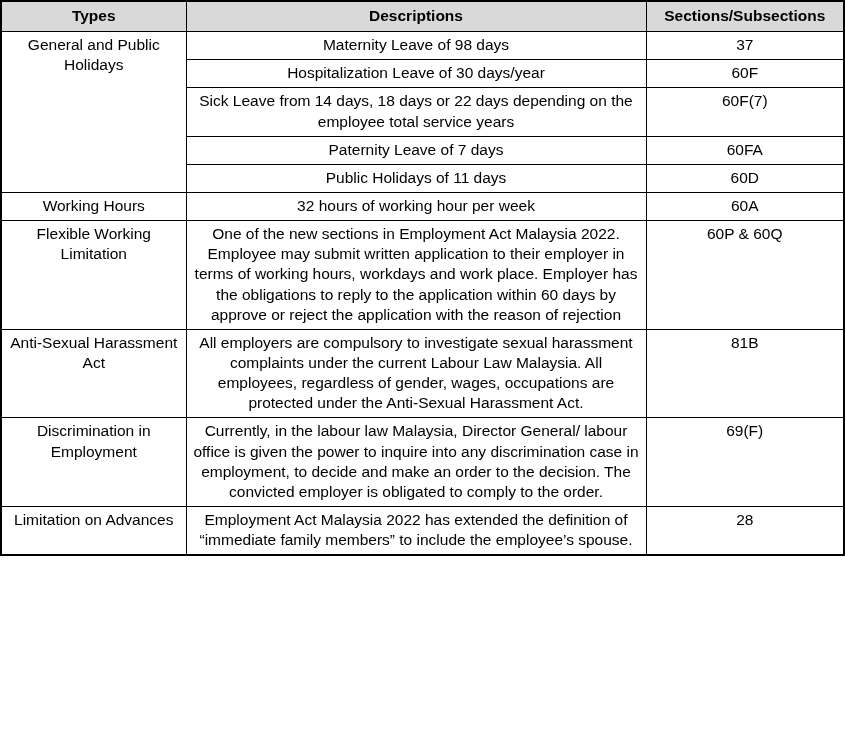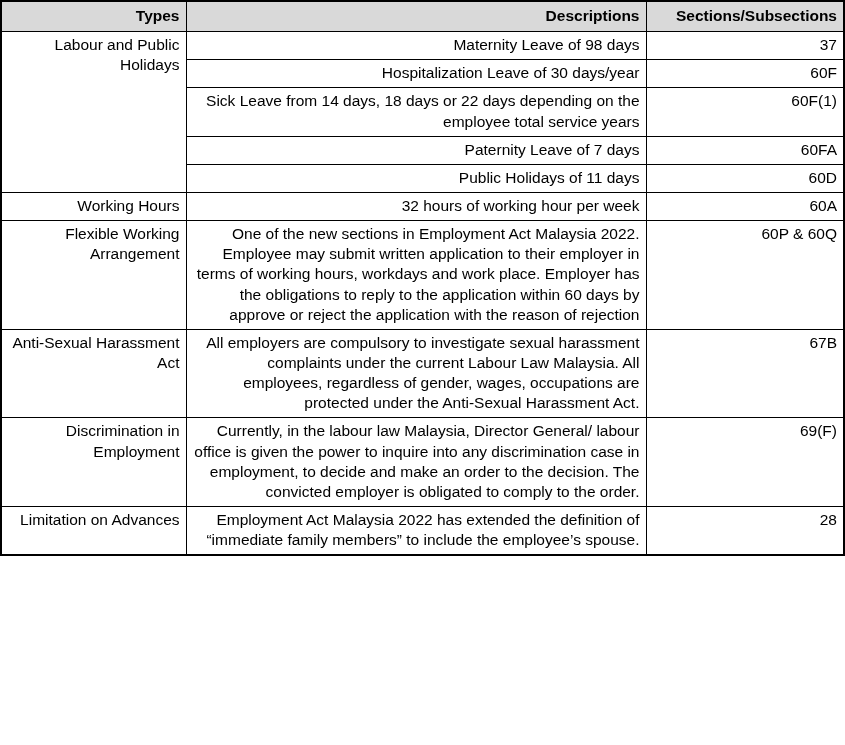--- a/index.html
+++ b/index.html
@@ -25,21 +25,21 @@
   #law-table col.col-desc  { width: 460px; }
   #law-table col.col-sect  { width: 198px; }
 
   #law-table th,
   #law-table td {
     border: 1px solid #000000;
     vertical-align: top;
     padding: 3px 6px 4px 6px;
     font-size: 15.5px;
     line-height: 1.30;
-    text-align: right;
+    text-align: center;
     font-weight: normal;
   }
   #law-table thead th {
     background: #d9d9d9;
     font-weight: bold;
     padding-top: 4px;
     padding-bottom: 5px;
   }
   .cell-text {
     display: block;
@@ -58,21 +58,21 @@
   <thead>
     <tr>
       <th>Types</th>
       <th>Descriptions</th>
       <th>Sections/Subsections</th>
     </tr>
   </thead>
   <tbody id="law-table-body">
       <tr>
         <td rowspan="5">
-          <span class="cell-text">Labour and Public Holidays</span>
+          <span class="cell-text">General and Public Holidays</span>
         </td>
         <td>
           <span class="cell-text">Maternity Leave of 98 days</span>
         </td>
         <td>
           <span class="cell-text">37</span>
         </td>
       </tr>
       <tr>
         <td>
@@ -80,21 +80,21 @@
         </td>
         <td>
           <span class="cell-text">60F</span>
         </td>
       </tr>
       <tr>
         <td>
           <span class="cell-text">Sick Leave from 14 days, 18 days or 22 days depending on the employee total service years</span>
         </td>
         <td>
-          <span class="cell-text">60F(1)</span>
+          <span class="cell-text">60F(7)</span>
         </td>
       </tr>
       <tr>
         <td>
           <span class="cell-text">Paternity Leave of 7 days</span>
         </td>
         <td>
           <span class="cell-text">60FA</span>
         </td>
       </tr>
@@ -112,38 +112,38 @@
         </td>
         <td>
           <span class="cell-text">32 hours of working hour per week</span>
         </td>
         <td>
           <span class="cell-text">60A</span>
         </td>
       </tr>
       <tr>
         <td>
-          <span class="cell-text">Flexible Working Arrangement</span>
+          <span class="cell-text">Flexible Working Limitation</span>
         </td>
         <td>
           <span class="cell-text">One of the new sections in Employment Act Malaysia 2022. Employee may submit written application to their employer in terms of working hours, workdays and work place. Employer has the obligations to reply to the application within 60 days by approve or reject the application with the reason of rejection</span>
         </td>
         <td>
           <span class="cell-text">60P &amp; 60Q</span>
         </td>
       </tr>
       <tr>
         <td>
           <span class="cell-text">Anti-Sexual Harassment Act</span>
         </td>
         <td>
           <span class="cell-text">All employers are compulsory to investigate sexual harassment complaints under the current Labour Law Malaysia. All employees, regardless of gender, wages, occupations are protected under the Anti-Sexual Harassment Act.</span>
         </td>
         <td>
-          <span class="cell-text">67B</span>
+          <span class="cell-text">81B</span>
         </td>
       </tr>
       <tr>
         <td>
           <span class="cell-text">Discrimination in Employment</span>
         </td>
         <td>
           <span class="cell-text">Currently, in the labour law Malaysia, Director General/ labour office is given the power to inquire into any discrimination case in employment, to decide and make an order to the decision. The convicted employer is obligated to comply to the order.</span>
         </td>
         <td>

